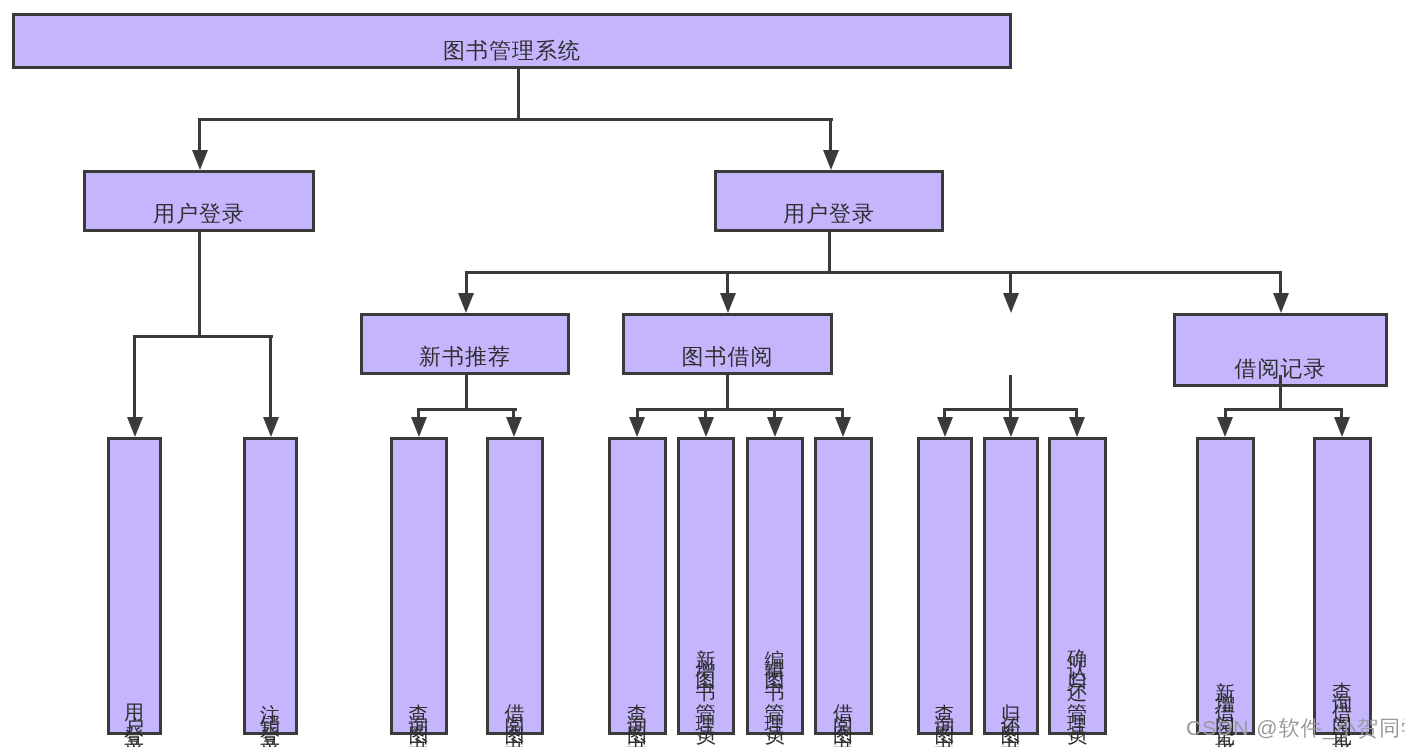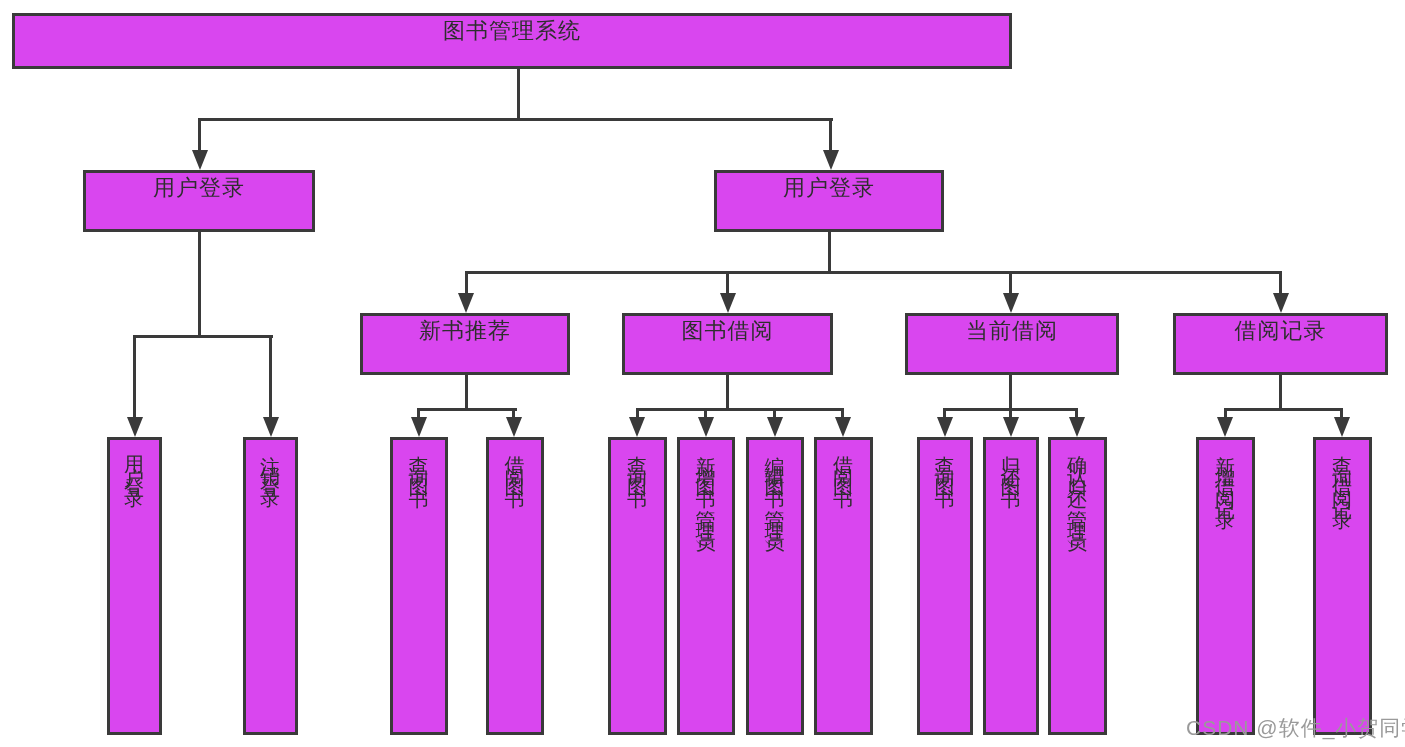--- a/index.html
+++ b/index.html
@@ -1,19 +1,19 @@
 <!DOCTYPE html>
 <html><head>
 <meta charset="utf-8">
 <style>
   html,body{margin:0;padding:0;background:#fff;}
   .stage{position:relative;width:1405px;height:747px;background:#ffffff;overflow:hidden;
          font-family:"Liberation Sans","DejaVu Sans",sans-serif;}
-  .box{position:absolute;box-sizing:border-box;border:3px solid #3a3a3a;background:#d946ef;
-       display:flex;align-items:flex-start;justify-content:center;color:#2e2e2e;}
+  .box{position:absolute;box-sizing:border-box;border:3px solid #3a3a3a;background:#c4b5fd;
+       display:flex;align-items:flex-end;justify-content:center;color:#2e2e2e;}
   .hlabel{font-size:22px;letter-spacing:1px;}
   .leaf{top:437px;height:298px;}
   .vtext{writing-mode:vertical-rl;text-orientation:mixed;font-size:20px;letter-spacing:11px;
          color:#2e2e2e;line-height:1;}
   .hl,.vl{position:absolute;background:#3a3a3a;display:block;}
   .hl{height:3px;}
   .vl{width:3px;}
   .ar{position:absolute;width:0;height:0;border-left:8px solid transparent;
       border-right:8px solid transparent;border-top:20px solid #3a3a3a;}
   .wm{position:absolute;left:1186px;top:714px;font-size:21px;color:#9a9a9a;
@@ -59,24 +59,21 @@
   <i class="ar" style="left:720px;top:293px"></i>
   <i class="ar" style="left:1003px;top:293px"></i>
   <i class="ar" style="left:1273px;top:293px"></i>
 
   <div class="box hlabel" style="left:622px;top:313px;width:211px;height:62px">
     <span>图书借阅</span>
   </div>
   <div class="box hlabel" style="left:360px;top:313px;width:210px;height:62px">
     <span>新书推荐</span>
   </div>
-  <div class="box hlabel" style="left:905px;top:313px;width:214px;height:62px">
-    <span>当前借阅</span>
-  </div>
-  <div class="box hlabel" style="left:1173px;top:313px;width:215px;height:62px">
+  <div class="box hlabel" style="left:1173px;top:313px;width:215px;height:74px">
     <span>借阅记录</span>
   </div>
 
   <i class="vl" style="left:465px;top:375px;height:36px"></i>
   <i class="hl" style="left:417px;top:408px;width:100px"></i>
   <i class="vl" style="left:417px;top:408px;height:14px"></i>
   <i class="vl" style="left:512px;top:408px;height:14px"></i>
   <i class="ar" style="left:411px;top:417px"></i>
   <i class="ar" style="left:506px;top:417px"></i>
 

